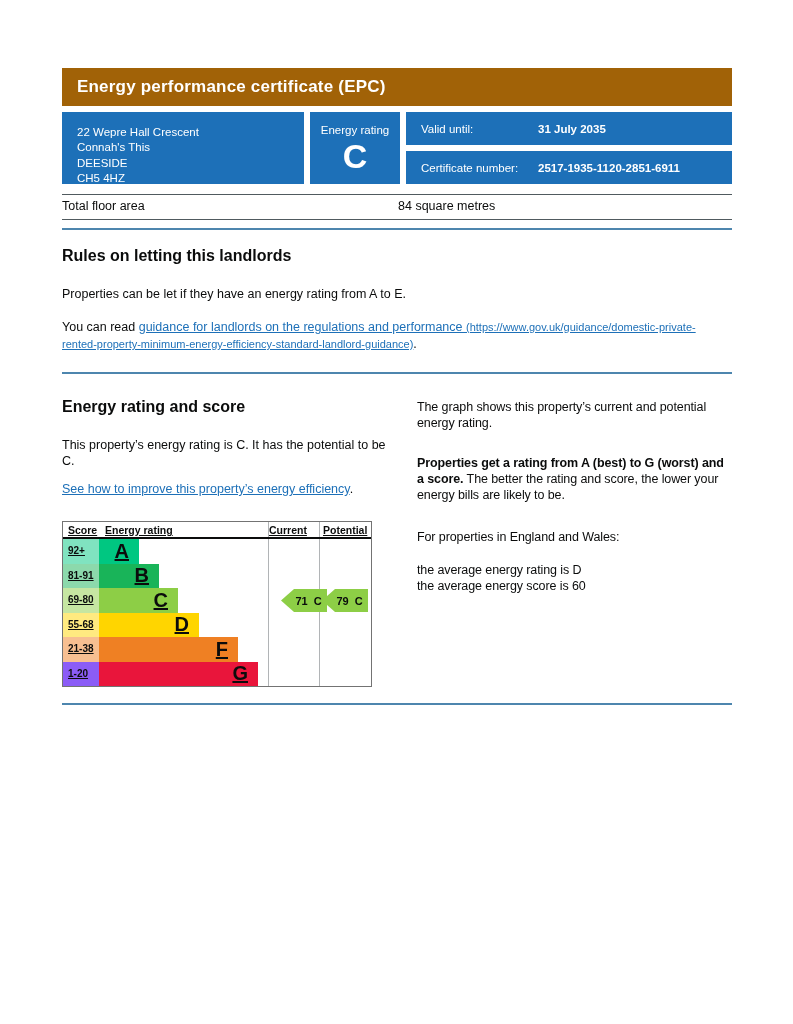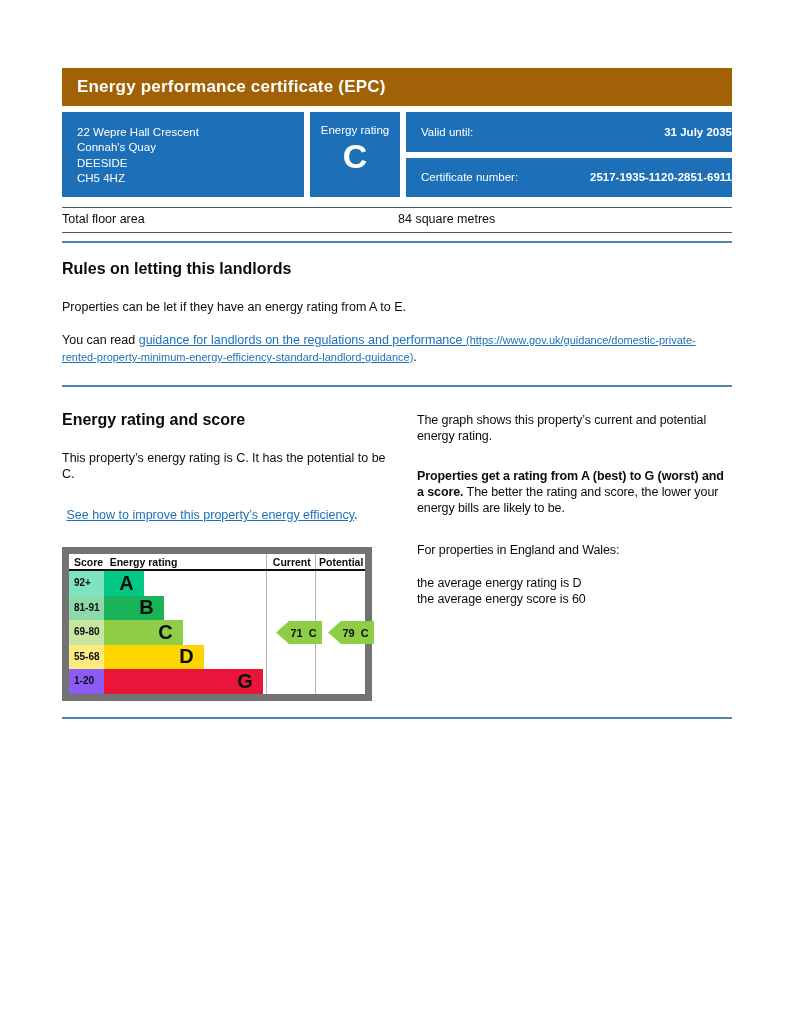--- a/index.html
+++ b/index.html
@@ -13,30 +13,30 @@
   .page { padding: 68px 61px 0 62px; }
 
   
   .banner {
     height: 38px; background: #a16207; color: #ffffff;
     display: flex; align-items: center; padding-left: 15px;
   }
   .banner h1 { margin: 0; font-size: 17px; font-weight: bold; letter-spacing: 0.2px; }
 
   
-  .summary-row { display: flex; gap: 6px; margin-top: 6px; height: 85px; }
+  .summary-row { display: flex; gap: 6px; margin-top: 6px; height: 72px; }
   .blue-box { background: #1d70b8; color: #ffffff; }
   .address-box { width: 242px; padding: 13px 10px 0 15px; font-size: 11.5px; line-height: 1.34; }
   .rating-box { width: 90px; text-align: center; padding-top: 12px; }
   .rating-box .rating-label { font-size: 11.5px; }
   .rating-box .rating-letter { font-size: 34px; font-weight: bold; line-height: 1.05; margin-top: 3px; }
   .meta-box { flex: 1; display: flex; flex-direction: column; gap: 6px; background: none; }
   .meta-row {
     flex: 1; background: #1d70b8; color: #ffffff;
-    display: flex; align-items: center; padding-left: 15px; font-size: 11.5px; justify-content: space-between;
+    display: flex; align-items: center; padding-left: 15px; font-size: 11.5px;
   }
   .meta-row .meta-label { width: 117px; }
   .meta-row .meta-value { font-weight: bold; }
 
   
   .prop-table { margin-top: 10px; border-bottom: 1px solid #505a5f; }
   .prop-row { display: flex; border-top: 1px solid #505a5f; padding: 4px 0 5px; line-height: 15px; }
   .prop-label { width: 336px; }
   .prop-value { flex: 1; }
 
@@ -52,36 +52,36 @@
   .rules-p1 { margin-top: 21px; }
   .rules-p2 { margin-top: 17px; line-height: 17px; max-width: 660px; }
   a { color: #1d70b8; text-decoration: underline; }
   .link-url { font-size: 11px; }
 
   
   .columns { display: flex; margin-top: 24px; }
   .col-left { width: 330px; }
   .col-right { width: 316px; margin-left: 26px; padding-top: 2px; letter-spacing: -0.1px; }
   .col-left .intro-p { margin-top: 21px; line-height: 16px; }
-  .improve-link-p { margin-top: 25px; line-height: 16px; max-width: 300px; text-align: center; }
+  .improve-link-p { margin-top: 12px; line-height: 16px; max-width: 300px; }
   .graph-intro { line-height: 15.5px; max-width: 295px; }
   .rating-explain { margin-top: 24px; line-height: 16px; }
   .england-wales { margin-top: 26px; }
   .averages { margin-top: 17px; line-height: 16px; }
 
   
   .epc-chart {
     position: relative; width: 310px; margin-top: 24px;
-    border: 7px solid #737373; font-size: 10.5px;
+    border: 1px solid #737373; font-size: 10.5px; text-decoration: underline;
   }
   .chart-header { display: flex; height: 17px; border-bottom: 2px solid #0b0c0c; font-weight: bold; }
   .chart-header .hcell { padding-top: 2px; }
   .c-score { width: 36px; padding-left: 5px; }
   .c-rating { width: 169px; padding-left: 6px; }
-  .c-current { width: 51px; border-left: 1px solid #b1b4b6; padding-left: 6px; }
+  .c-current { width: 51px; border-left: 1px solid #b1b4b6; padding-left: 0; }
   .c-potential { width: 52px; border-left: 1px solid #b1b4b6; padding-left: 3px; }
   .band-row { display: flex; height: 24.5px; }
   .score-cell { width: 36px; font-weight: bold; font-size: 10px; line-height: 24.5px; padding-left: 5px; }
   .bar-area { width: 169px; }
   .band-bar {
     height: 100%; display: flex; align-items: center; justify-content: flex-end;
     padding-right: 10px; font-weight: bold; font-size: 20px; color: #0b0c0c;
   }
   .band-row .col-cell { height: 100%; }
   .band-row .c-current, .band-row .c-potential { padding: 0; }
@@ -97,21 +97,21 @@
 
 <div class="page">
 
   <header class="banner">
     <h1>Energy performance certificate (EPC)</h1>
   </header>
 
   <div class="summary-row">
     <div class="blue-box address-box">
       <div>22 Wepre Hall Crescent</div>
-      <div>Connah's Quay</div>
+      <div>Connah's This</div>
       <div>DEESIDE</div>
       <div>CH5 4HZ</div>
     </div>
     <div class="blue-box rating-box">
       <div class="rating-label">Energy rating</div>
       <div class="rating-letter">C</div>
     </div>
     <div class="meta-box">
       <div class="meta-row">
         <span class="meta-label">Valid until:</span>
@@ -180,28 +180,36 @@
           </div>
           <div class="band-row">
             <div class="score-cell" style="background: rgb(255, 234, 128);">55-68</div>
             <div class="bar-area">
               <div class="band-bar" style="background: rgb(255, 213, 0); width: 100px;">D</div>
             </div>
             <div class="col-cell c-current"></div>
             <div class="col-cell c-potential"></div>
           </div>
           <div class="band-row">
+            <div class="score-cell" style="background: rgb(247, 191, 145);">21-38</div>
+            <div class="bar-area">
+              <div class="band-bar" style="background: rgb(239, 128, 35); width: 139px;">F</div>
+            </div>
+            <div class="col-cell c-current"></div>
+            <div class="col-cell c-potential"></div>
+          </div>
+          <div class="band-row">
             <div class="score-cell" style="background: #8b5cf6;">1-20</div>
             <div class="bar-area">
               <div class="band-bar" style="background: rgb(233, 21, 59); width: 159px;">G</div>
             </div>
             <div class="col-cell c-current"></div>
             <div class="col-cell c-potential"></div>
           </div>
-          <div class="arrow" style="background: rgb(141, 206, 70); left: 207px; top: 67px;">
+          <div class="arrow" style="background: rgb(141, 206, 70); left: 218px; top: 67px;">
             <div class="arrow-score">71</div>
             <div class="arrow-band">C</div>
           </div>
           <div class="arrow" style="background: rgb(141, 206, 70); left: 259px; top: 67px;">
             <div class="arrow-score">79</div>
             <div class="arrow-band">C</div>
           </div>
         </div>
     </div>
 

